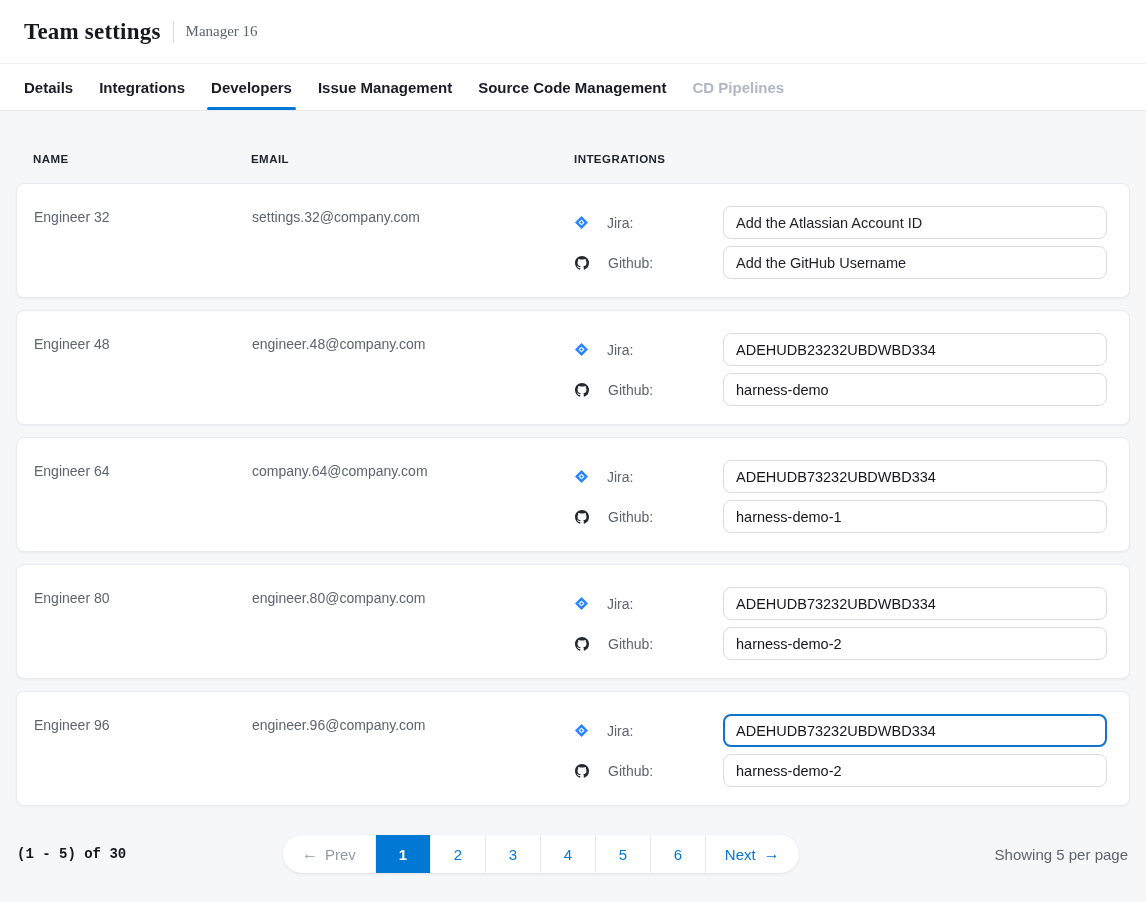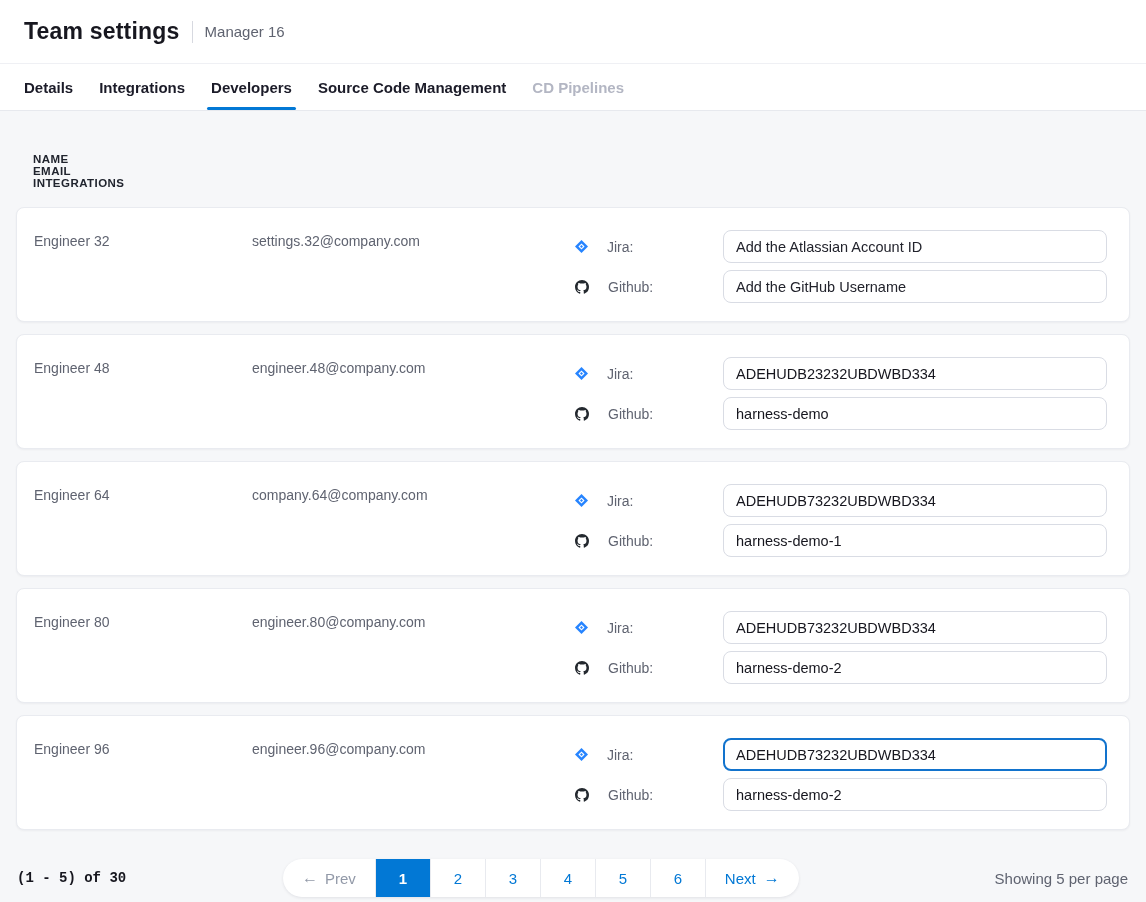--- a/index.html
+++ b/index.html
@@ -11,20 +11,21 @@
     color:#1b1b28;
     overflow:hidden;
   }
 
   
   .page-header {
     background:#fff;
     height:63px;
     display:flex; align-items:center;
     padding:0 24px;
+    font-family:Liberation Serif, serif;
   }
   .page-title { font-size:23px; font-weight:700; letter-spacing:.2px; color:#17171f; }
   .title-divider { width:1px; height:22px; background:#d7d9e0; margin:0 12px; }
   .page-subtitle { font-size:15px; color:#5f6370; }
 
   
   .tabbar {
     background:#fff;
     border-top:1px solid #eff0f4;
     border-bottom:1px solid #e7e9ee;
@@ -44,21 +45,20 @@
     height:3px; border-radius:4px;
     background:#0278d5;
   }
   .tab.disabled { color:#b3b6c3; cursor:default; }
 
   
   .content { padding:0 16px; }
   .col-headers {
     display:flex;
     padding:42px 0 18px 17px;
-    flex-direction:column;
   }
   .col-headers span {
     font-size:11.5px; font-weight:700; letter-spacing:.45px;
     color:#20242e; text-transform:uppercase;
   }
   .col-name-h  { width:218px; }
   .col-email-h { width:323px; }
   .col-int-h   { flex:1; }
 
   .row-card {
@@ -142,20 +142,23 @@
       <span>Details</span>
     </div>
   <div class="tab">
       <span>Integrations</span>
     </div>
   <div class="tab active">
       <span>Developers</span>
       <span class="tab-underline"></span>
     </div>
   <div class="tab">
+      <span>Issue Management</span>
+    </div>
+  <div class="tab">
       <span>Source Code Management</span>
     </div>
   <div class="tab disabled">
       <span>CD Pipelines</span>
     </div>
 </div>
 
 <div class="content">
 
   <div class="col-headers">

